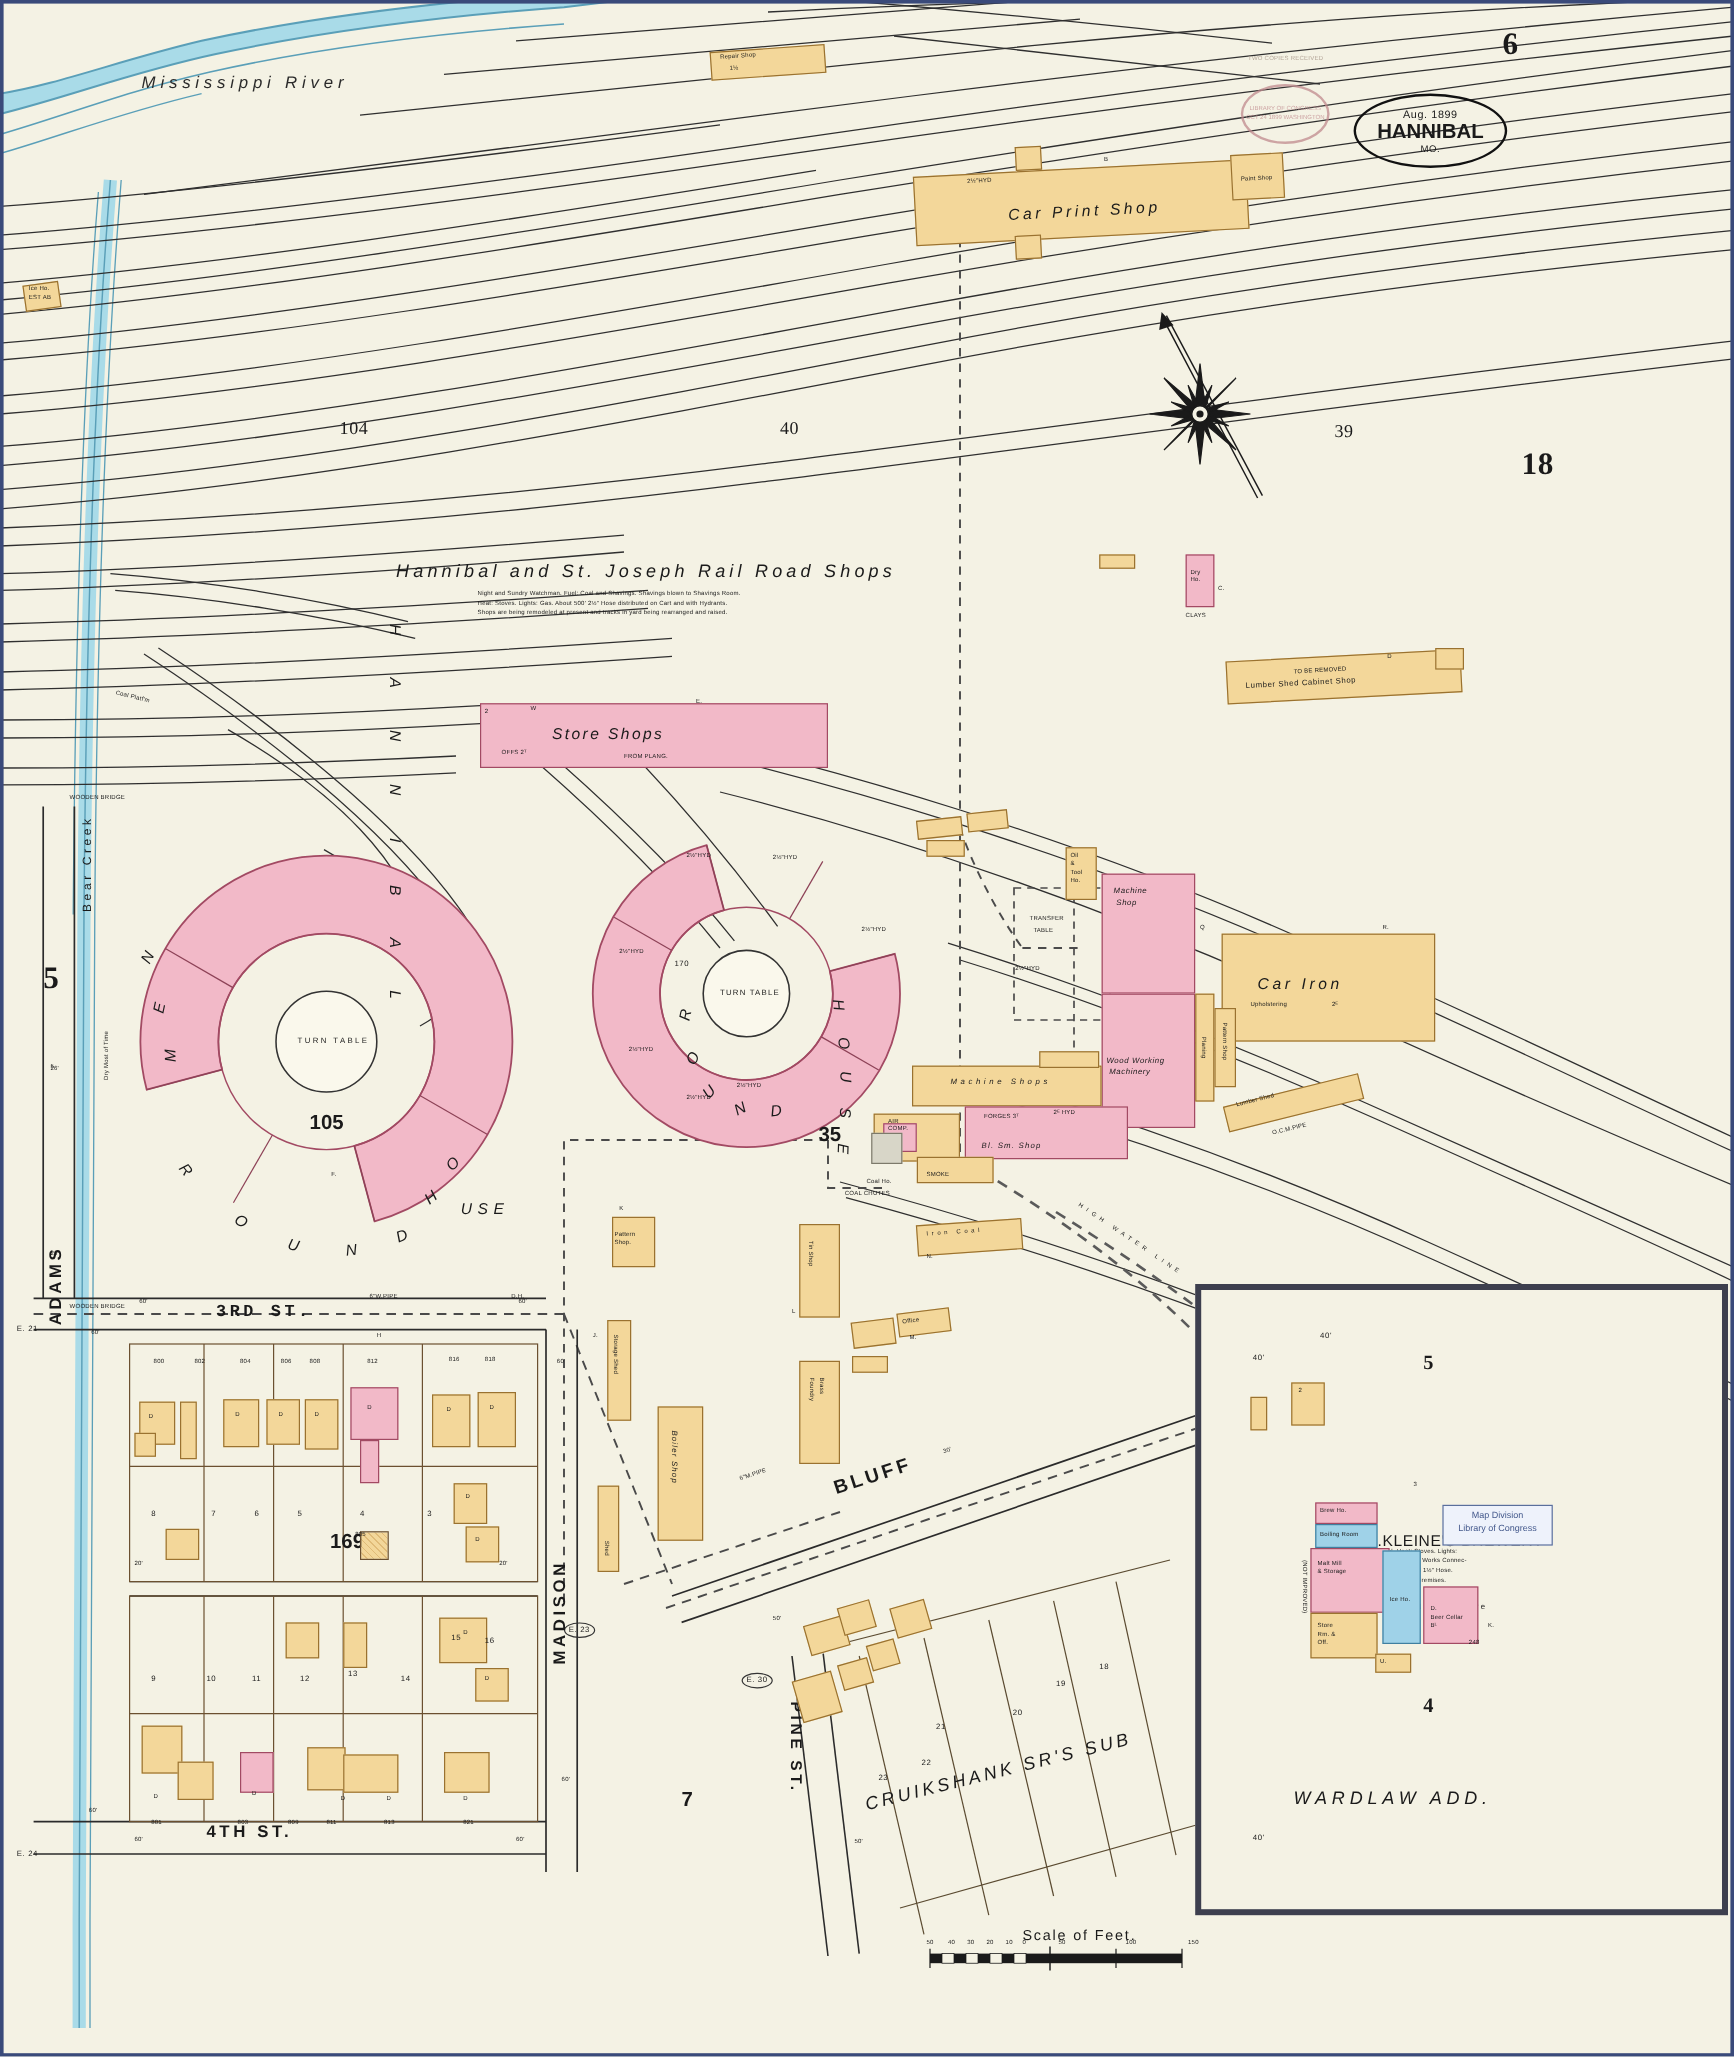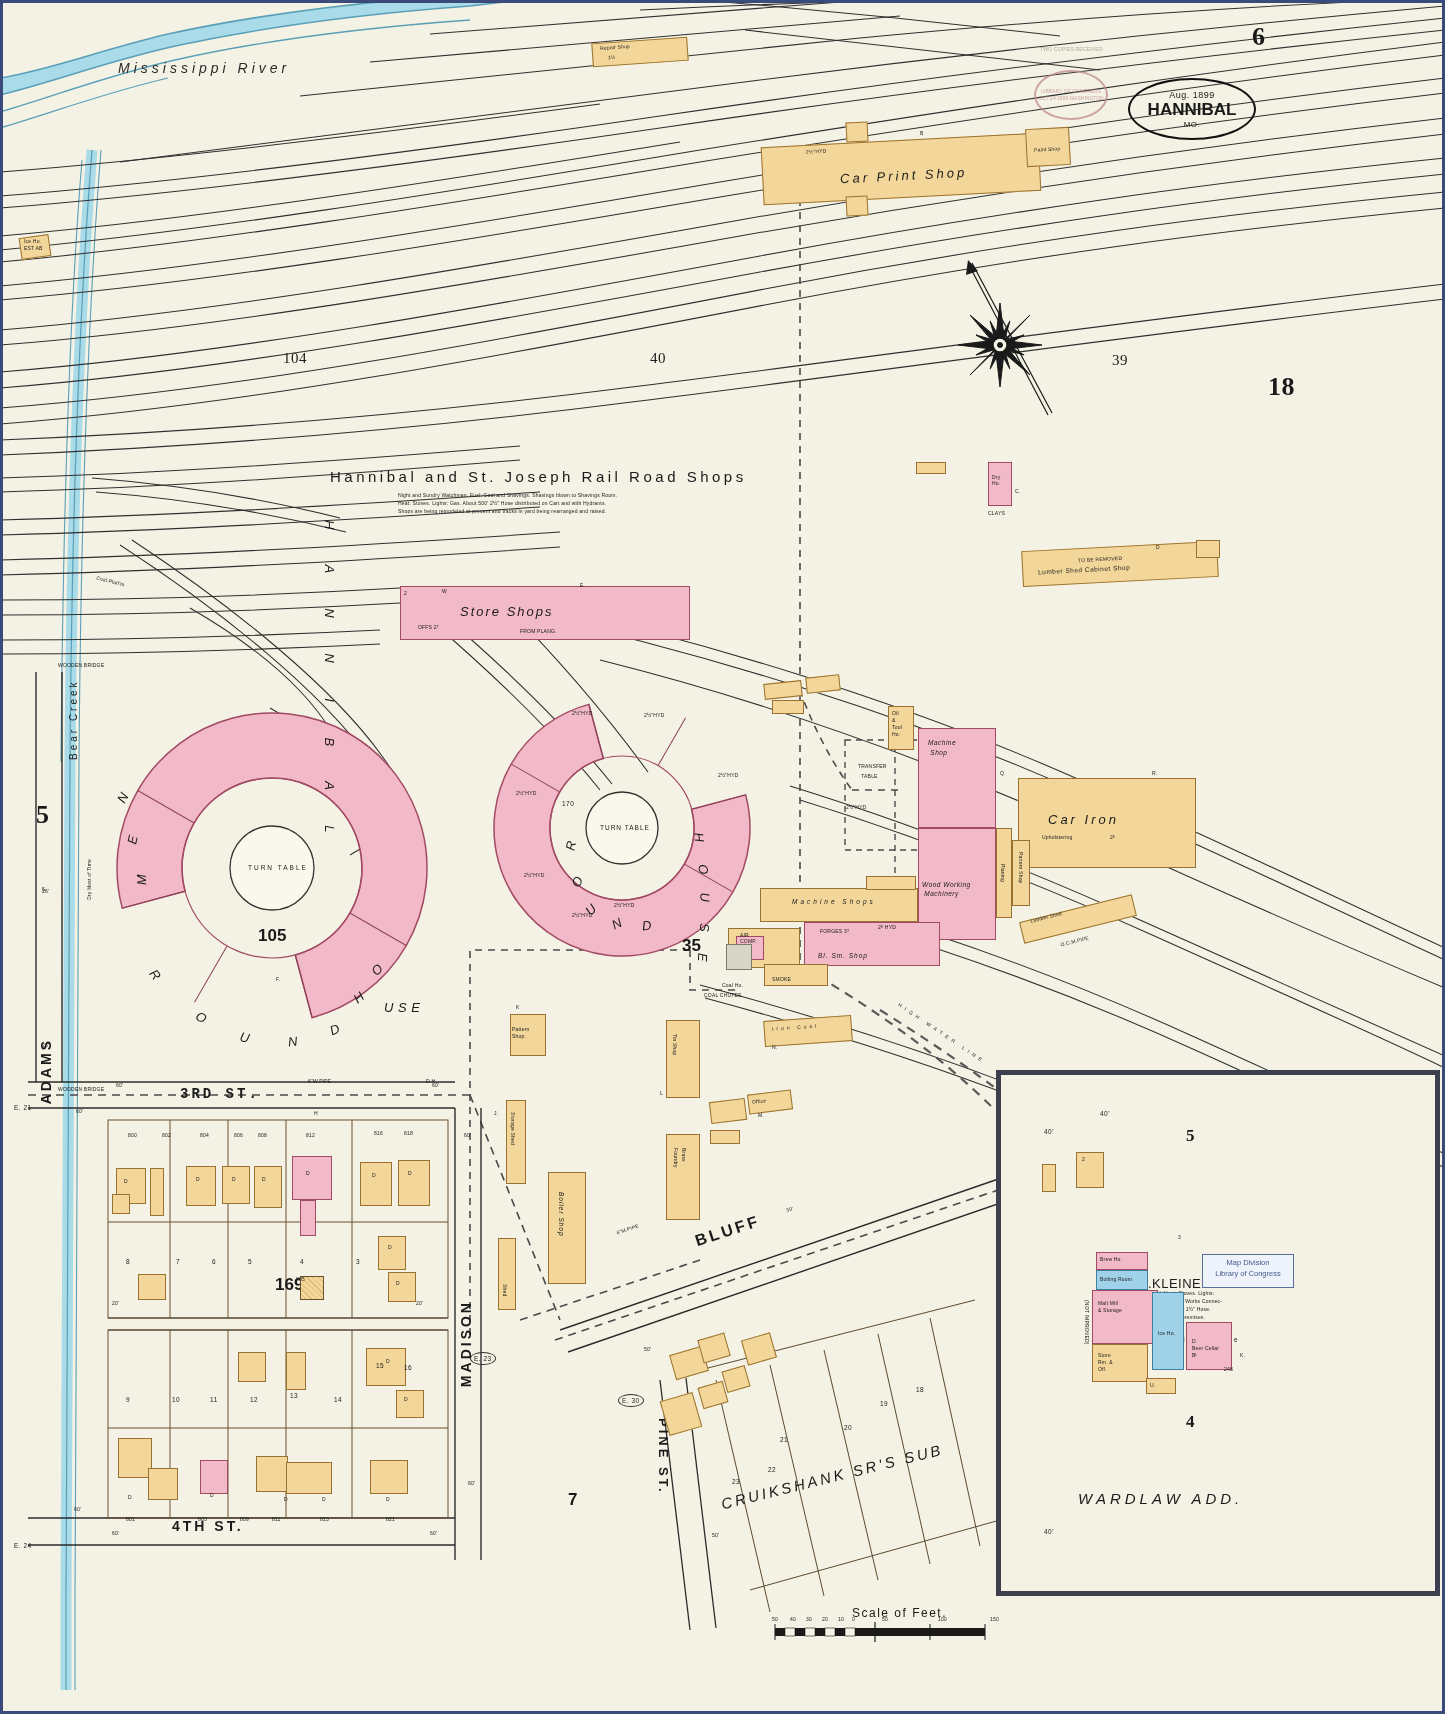--- a/index.html
+++ b/index.html
@@ -287,21 +287,21 @@
   <div class="lbl tiny" style="left:1040px;top:46px;color:#b5a79a;">TWO COPIES RECEIVED</div>
   <div class="stamp" style="left:1034px;top:70px;width:70px;height:46px;">
     <span style="font-size:5px;line-height:1.35;">LIBRARY OF CONGRESS  OCT 24 1899  WASHINGTON</span>
   </div>
 
   <div class="lbl md ital" style="left:118px;top:60px;letter-spacing:4px;font-size:14px;color:#2a2a2a;">Mississippi  River</div>
 
   <div class="lbl sm" style="left:68px;top:760px;transform:rotate(-90deg);transform-origin:0 0;letter-spacing:3px;font-size:10px;">Bear  Creek</div>
   <div class="lbl tiny" style="left:86px;top:900px;transform:rotate(-90deg);transform-origin:0 0;">Dry  Most  of  Time</div>
 
-  <div class="lbl" style="left:330px;top:468px;font-size:15px;letter-spacing:3.5px;">Hannibal  and  St. Joseph  Rail  Road  Shops</div>
+  <div class="lbl" style="left:330px;top:468px;font-size:15px;letter-spacing:3.5px;font-style:italic;">Hannibal  and  St. Joseph  Rail  Road  Shops</div>
   <div class="lbl tiny" style="left:398px;top:492px;">Night and Sundry Watchman.     Fuel: Coal and Shavings.    Shavings blown to Shavings Room.</div>
   <div class="lbl tiny" style="left:398px;top:500px;">Heat: Stoves.          Lights: Gas.      About 500' 2½" Hose distributed on Cart and with Hydrants.</div>
   <div class="lbl tiny" style="left:398px;top:508px;">Shops are being remodeled at present and tracks in yard being rearranged and raised.</div>
 
   <div class="lbl" style="left:322px;top:520px;font-size:13px;font-style:italic;writing-mode:vertical-rl;letter-spacing:16px;">H A N N I B A L</div>
 
   <div class="lbl lg ser" style="left:283px;top:350px;">104</div>
   <div class="lbl lg ser" style="left:650px;top:350px;">40</div>
   <div class="lbl lg ser" style="left:1112px;top:352px;">39</div>
   <div class="lbl huge ser" style="left:1268px;top:372px;">18</div>

